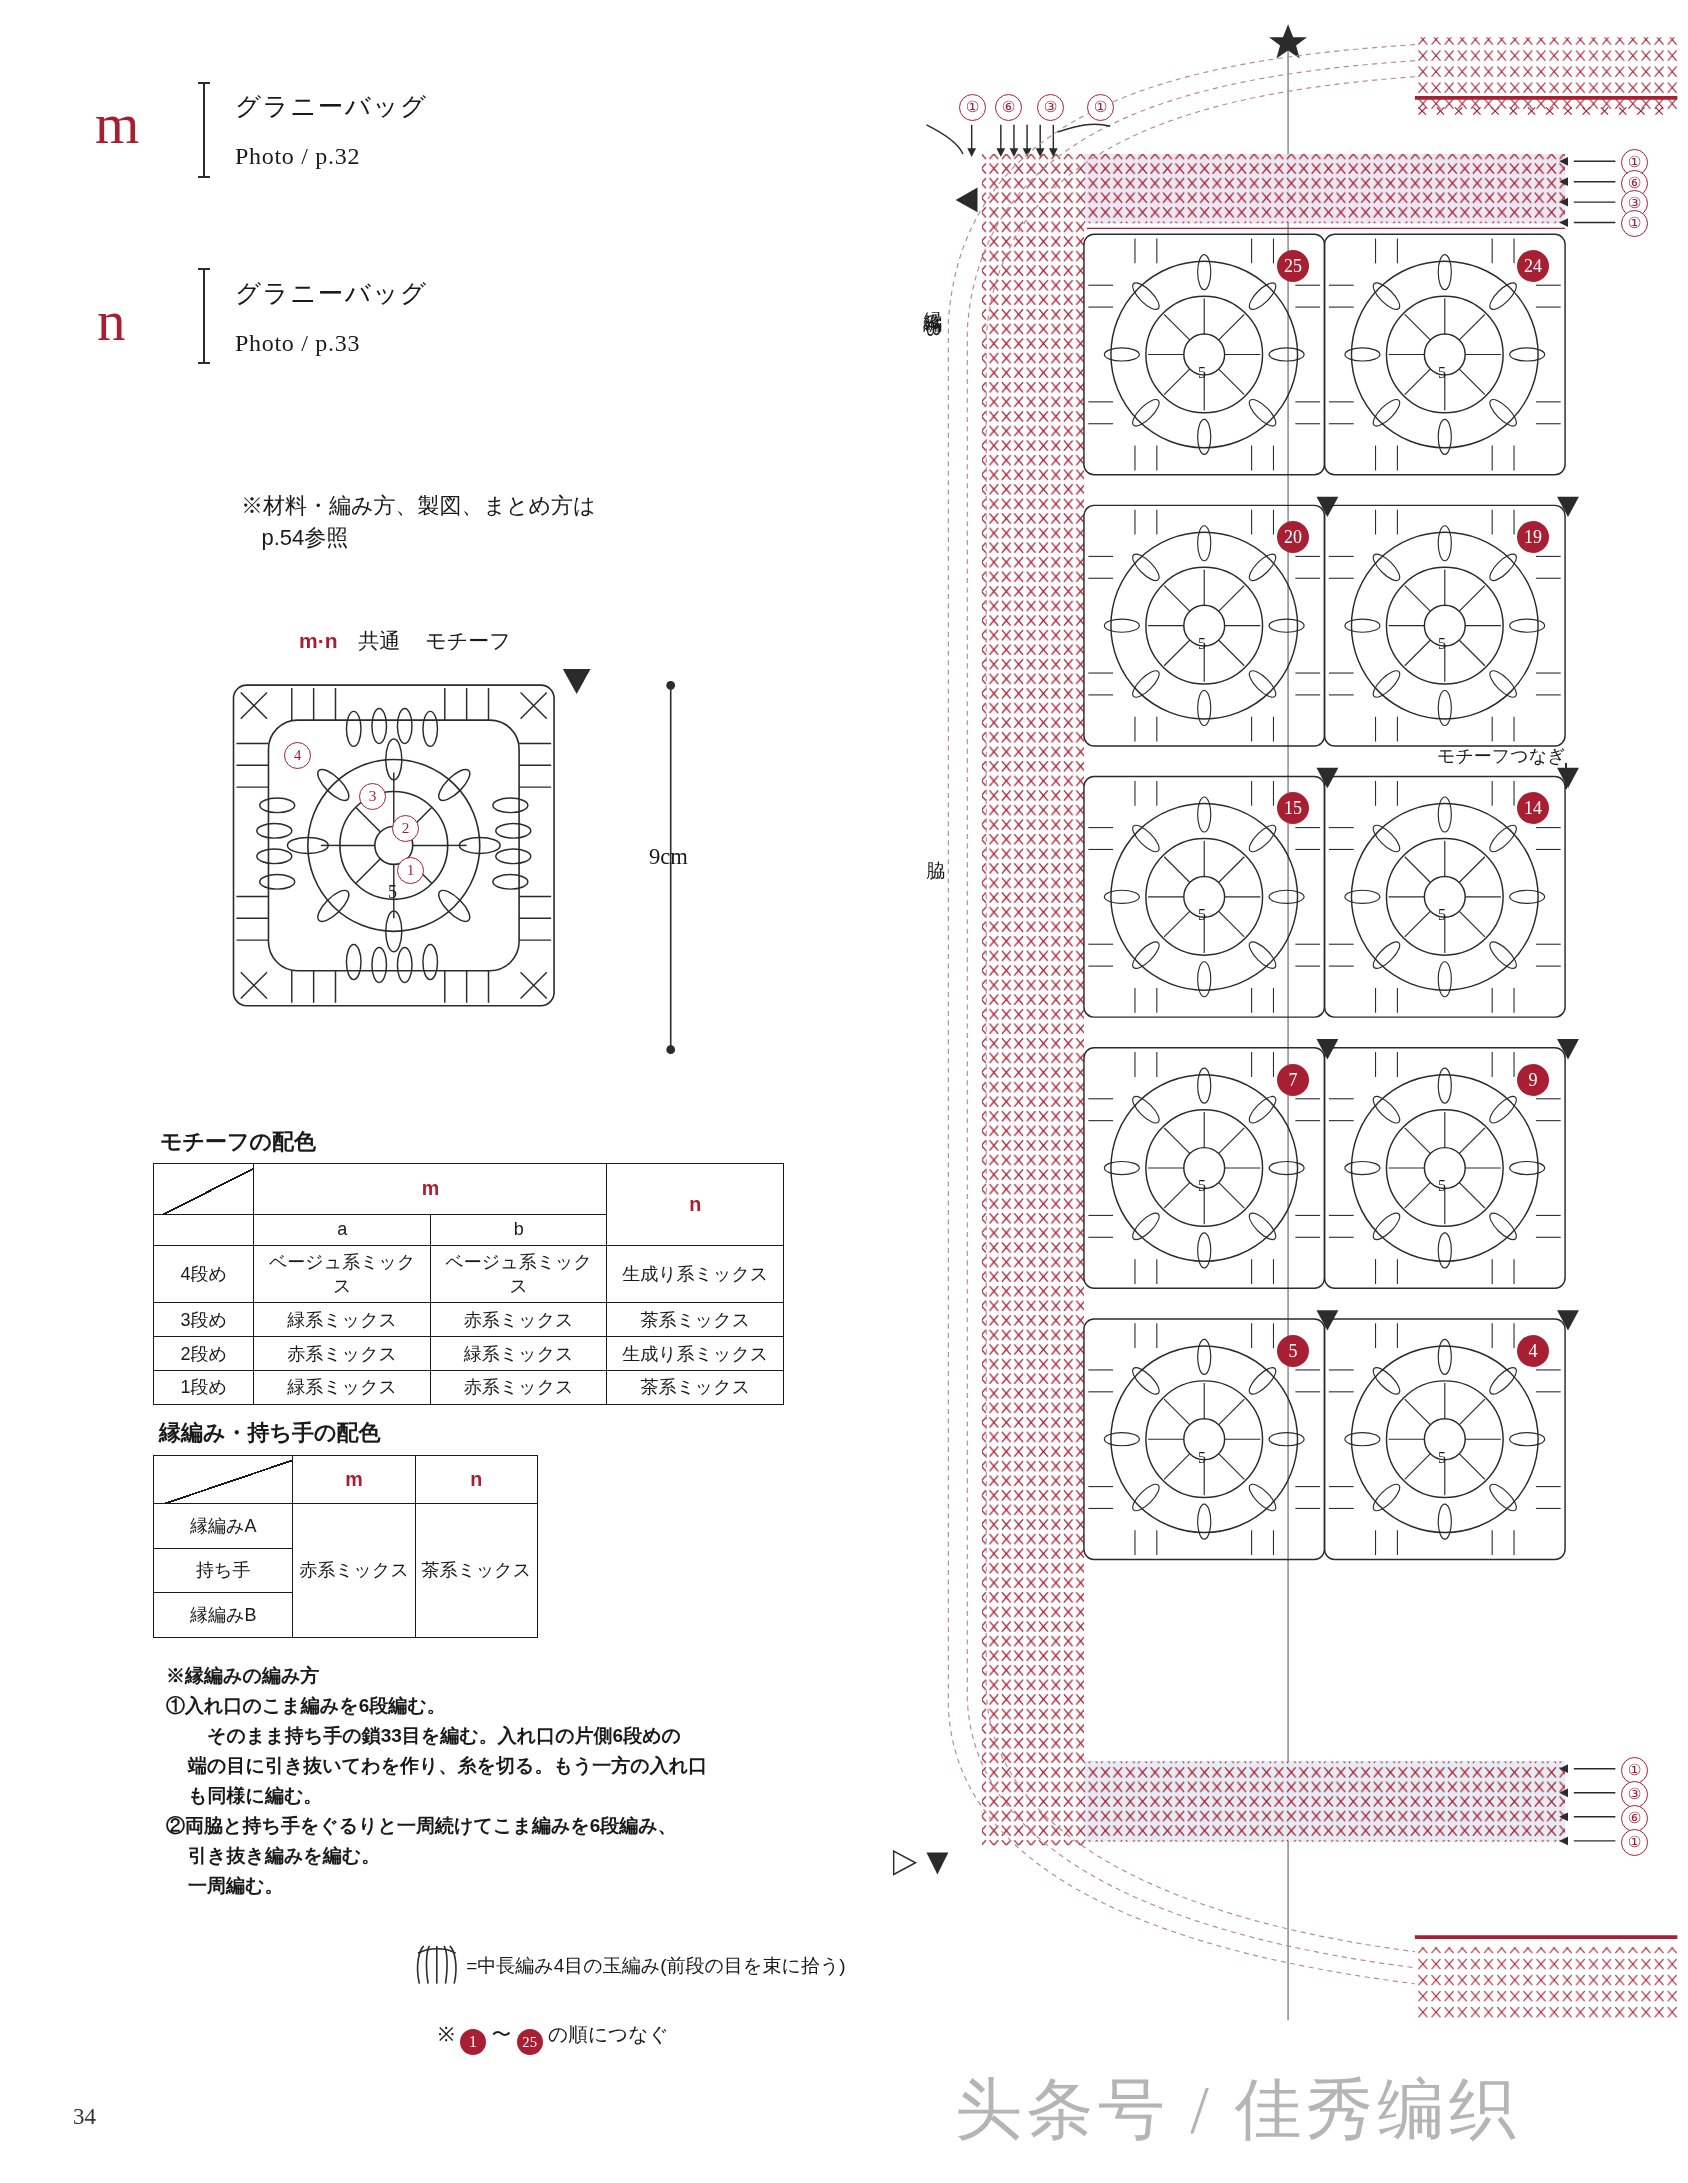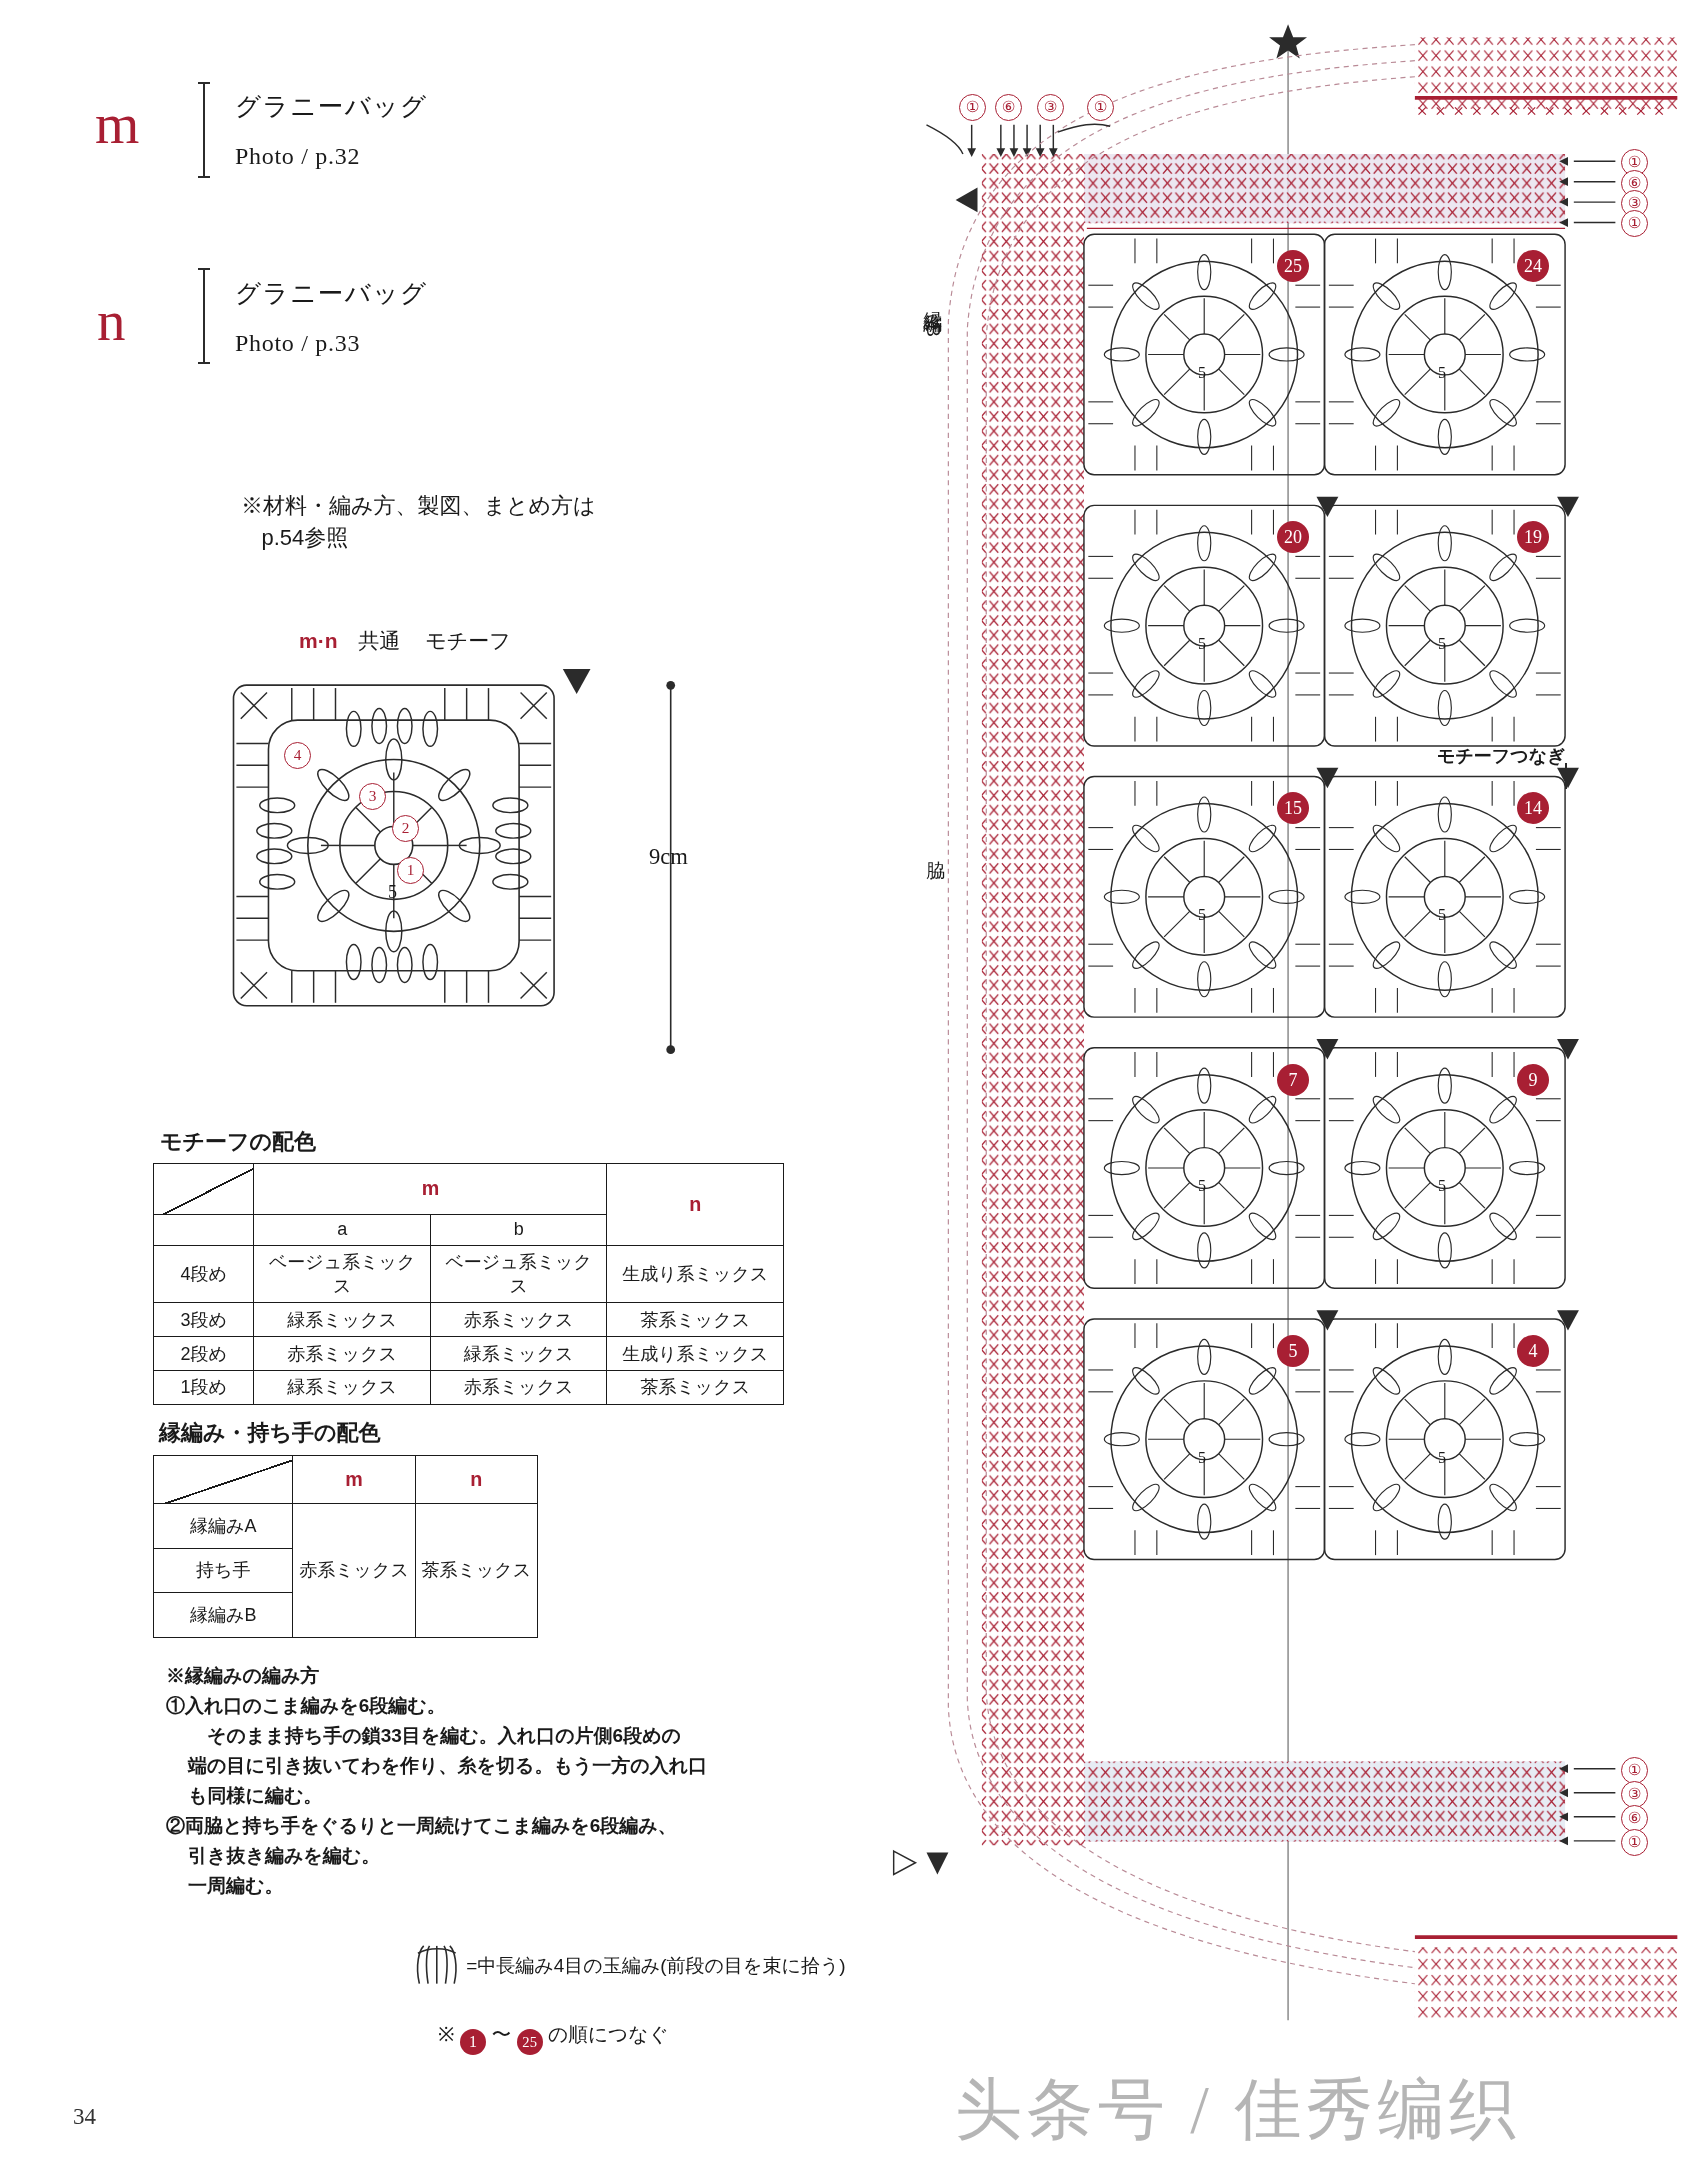--- a/index.html
+++ b/index.html
@@ -147,21 +147,21 @@
     font-family: "Liberation Serif", serif;
     background: #fff;
   }
   .vlabel {
     position: absolute;
     writing-mode: vertical-rl;
     font-size: 19px;
     line-height: 1.25;
     letter-spacing: 2.2px;
   }
-  .smalllabel { position: absolute; font-size: 18px; font-weight: bold; }
+  .smalllabel { position: absolute; font-size: 18px; }
 </style>
 </head>
 <body>
 
 <div class="page">
 
   <div class="abs letter" style="left:95px; top:95px;">m</div>
   <div class="rule-v" style="left:203px; top:82px; height:96px;"></div>
   <div class="abs title-jp" style="left:235px; top:89px;">グラニーバッグ</div>
   <div class="abs photo-line" style="left:235px; top:143px;">

